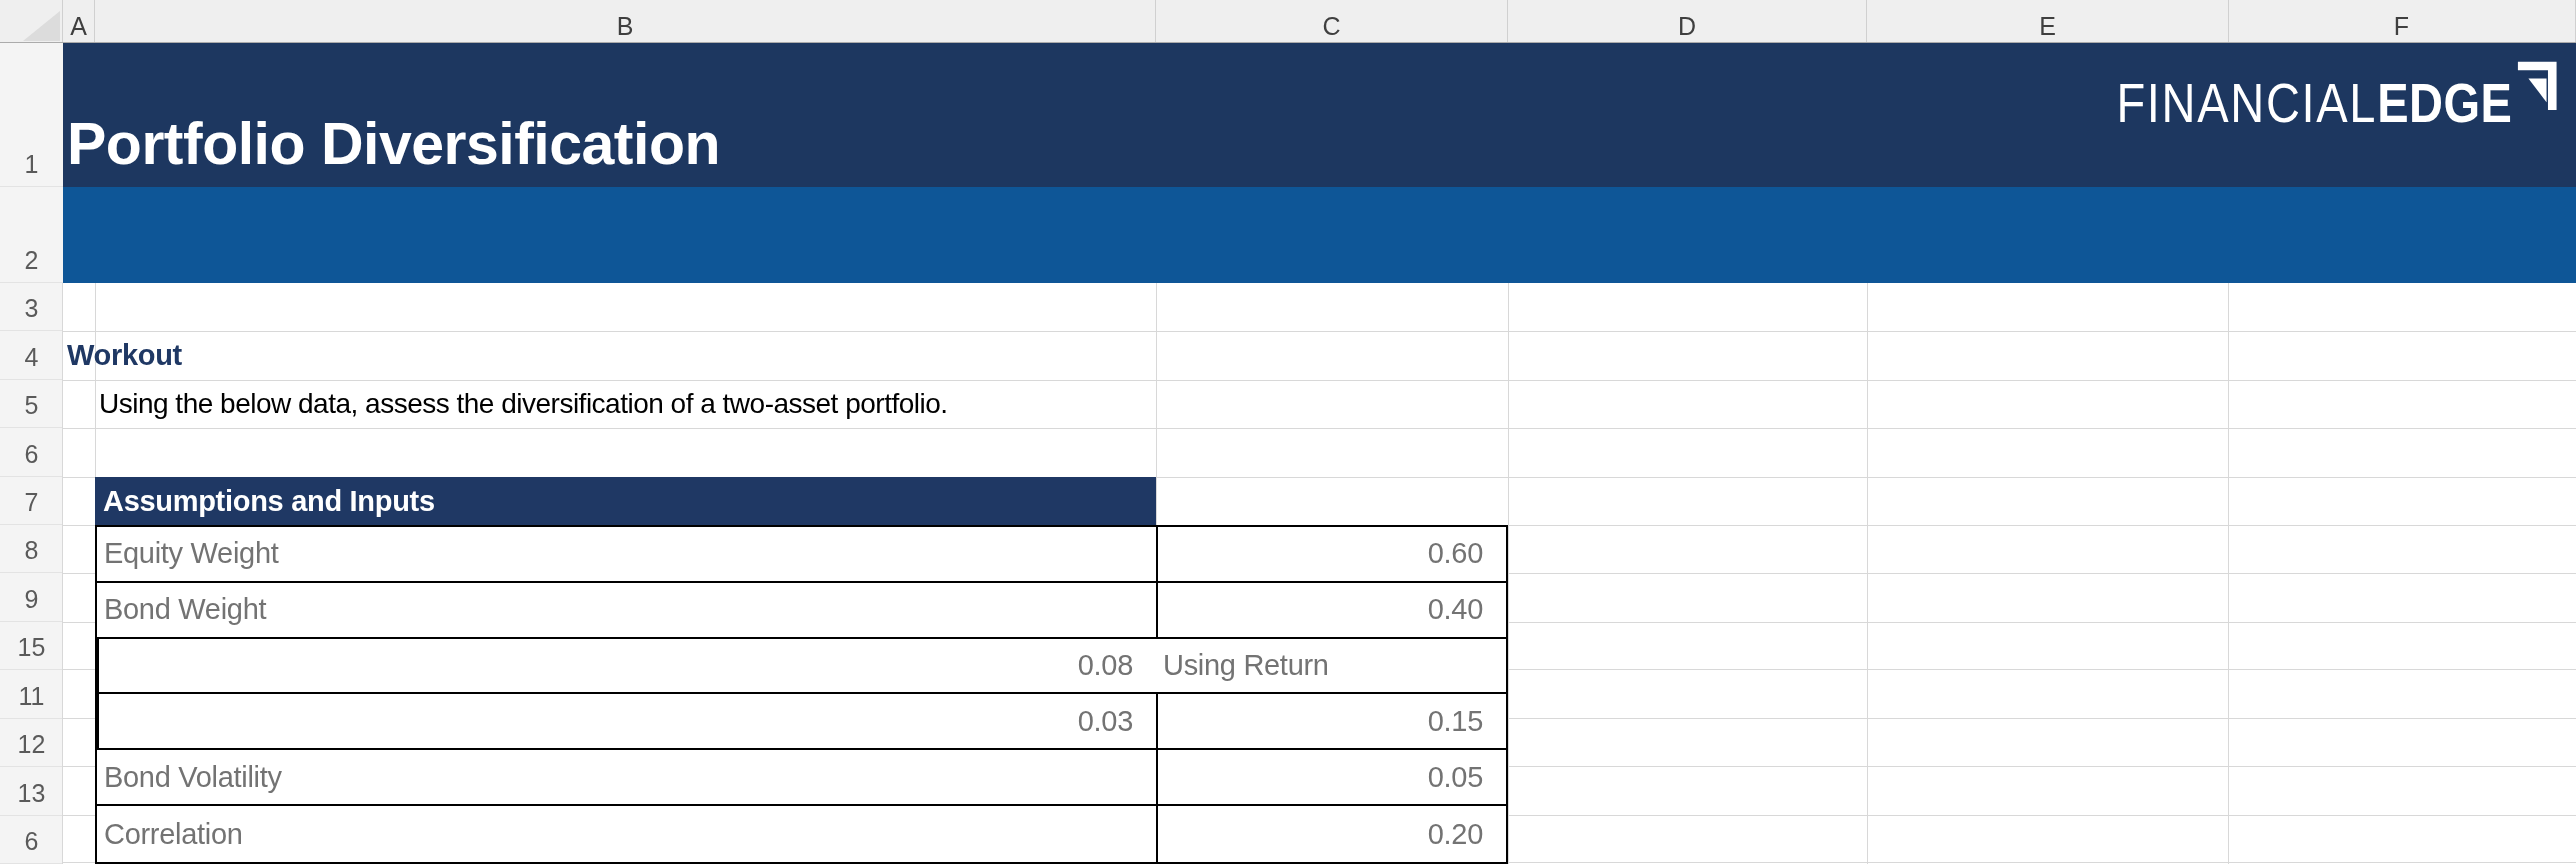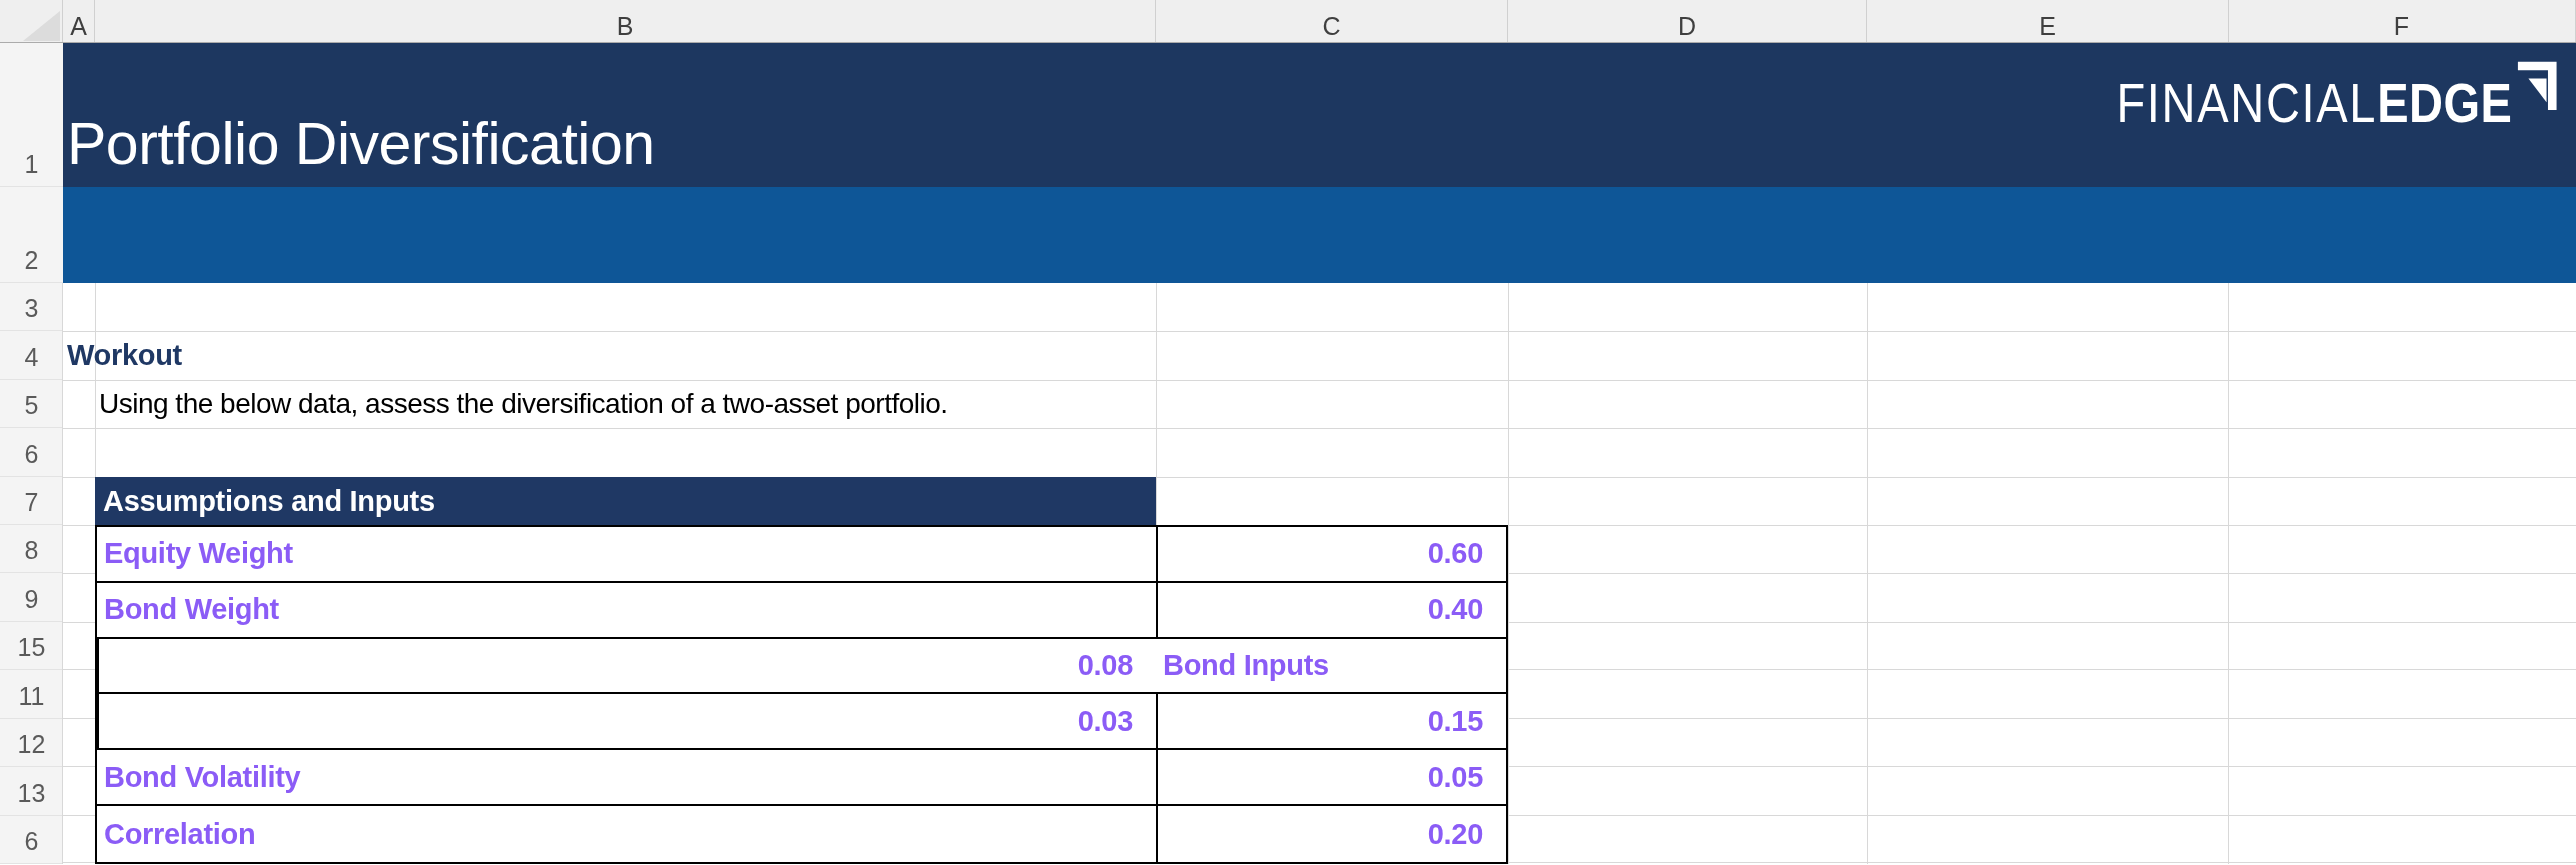--- a/index.html
+++ b/index.html
@@ -21,21 +21,21 @@
       padding-bottom:3px;box-sizing:border-box;border-right:1px solid #D0D0D0;
       color:var(--header-text);font-size:25px;line-height:1;}
   
   .gutter{position:absolute;left:0;top:43px;width:63px;}
   .rh{display:flex;align-items:flex-end;justify-content:center;box-sizing:border-box;
       border-bottom:1px solid #E3E3E3;background:#F4F4F4;
       color:var(--gutter-text);font-size:25px;line-height:1;padding-bottom:9px;}
   
   .banner1{position:absolute;left:63px;top:43px;width:2513px;height:144px;background:var(--banner-dark);}
   .banner2{position:absolute;left:63px;top:187px;width:2513px;height:96px;background:var(--banner-blue);}
-  .title{position:absolute;left:4px;bottom:11px;color:#ffffff;font-size:59px;font-weight:400;
+  .title{position:absolute;left:4px;bottom:11px;color:#ffffff;font-size:59px;font-weight:700;
          letter-spacing:-0.5px;line-height:1.05;white-space:nowrap;}
   .logo{position:absolute;right:18px;top:14px;height:74px;display:flex;align-items:flex-end;color:#fff;}
   .logo-text{display:flex;align-items:baseline;transform:scaleX(0.84);transform-origin:right bottom;
              font-size:56px;line-height:1;white-space:nowrap;}
   .logo-thin{font-weight:200;letter-spacing:2px;}
   .logo-bold{font-weight:800;letter-spacing:0.5px;}
   .logo svg{margin-left:4px;margin-bottom:14px;}
   
   .gl-h{position:absolute;left:63px;width:2513px;height:1px;background:var(--gridline);}
   .gl-v{position:absolute;top:283px;width:1px;height:581px;background:var(--gridline);}
@@ -45,21 +45,21 @@
   .cell-instruction{position:absolute;left:99px;top:380px;height:48px;display:flex;align-items:center;
                 font-size:28px;color:#000;letter-spacing:-0.5px;white-space:nowrap;}
   .assump-header{position:absolute;left:95px;top:477px;width:1061px;height:48px;background:var(--navy);
                 display:flex;align-items:center;box-sizing:border-box;padding-left:8px;
                 color:#fff;font-size:29px;font-weight:bold;letter-spacing:-0.3px;}
   
   .tbl{position:absolute;left:95px;top:525px;width:1413px;height:339px;background:#fff;
        box-sizing:border-box;border:2px solid var(--cell-border);
        display:grid;grid-template-columns:1059px 1fr;grid-auto-rows:1fr;}
   .tbl>div{box-sizing:border-box;border-bottom:2px solid var(--cell-border);
-       display:flex;align-items:center;font-size:29px;color:#8b5cf6;letter-spacing:-0.3px;font-weight:bold;}
+       display:flex;align-items:center;font-size:29px;color:#737373;letter-spacing:-0.3px;}
   .tbl>div:nth-last-child(-n+2){border-bottom:none;}
   .tl{padding-left:7px;}
   .tv{border-left:2px solid var(--cell-border);justify-content:flex-end;padding-right:23px;}
 </style>
 </head>
 <body>
 
 <div class="stage">
 
   <div class="colstrip">
@@ -131,21 +131,21 @@
   <div class="cell-instruction">Using the below data, assess the diversification of a two-asset portfolio.</div>
 
   <div class="assump-header">Assumptions and Inputs</div>
 
   <div class="tbl">
     <div class="tl">Equity Weight</div>
     <div class="tv">0.60</div>
     <div class="tl">Bond Weight</div>
     <div class="tv">0.40</div>
     <div class="tv">0.08</div>
-    <div class="tl">Bond Inputs</div>
+    <div class="tl">Using Return</div>
     <div class="tv">0.03</div>
     <div class="tv">0.15</div>
     <div class="tl">Bond Volatility</div>
     <div class="tv">0.05</div>
     <div class="tl">Correlation</div>
     <div class="tv">0.20</div>
   </div>
 
 </div>
 

